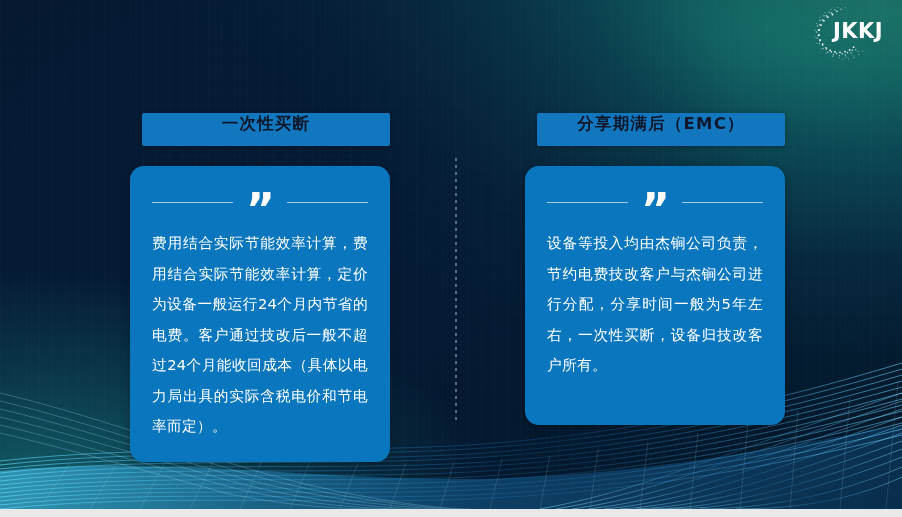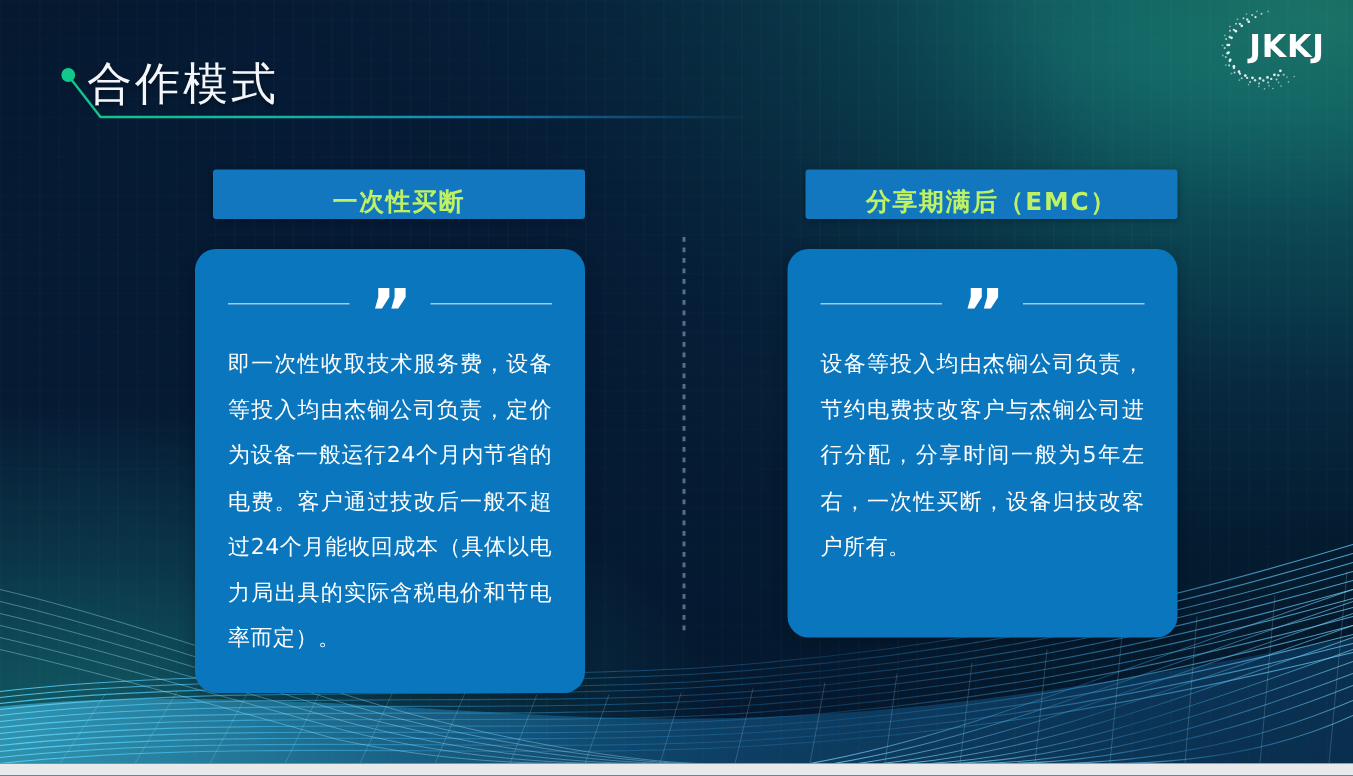--- a/index.html
+++ b/index.html
@@ -103,23 +103,23 @@
     width: 260px;
   }
   .col-left  { left: 130px; }
   .col-right { left: 525px; }
 
   .card-header {
     height: 33px;
     background: #1277bf;
     border-radius: 2px;
     display: flex;
-    align-items: flex-end;
+    align-items: flex-start;
     justify-content: center;
-    color: #bef264;
+    color: #0f172a;
     font-size: 16.5px;
     font-weight: bold;
     letter-spacing: 1.2px;
     font-family: "DejaVu Sans", "Liberation Sans", sans-serif;
     box-shadow: 0 1px 4px rgba(0,0,0,.3);
     margin-left: 12px;
   }
 
   .card-body {
     margin-top: 20px;
@@ -356,51 +356,34 @@
           <circle cx="44.0" cy="55.4" r="0.55"></circle>
             <circle cx="49.0" cy="52.6" r="0.55"></circle>
           <circle cx="52.8" cy="49.0" r="0.55"></circle>
         </g>
       </g>
 
       <text x="48" y="36" font-family="DejaVu Sans, Liberation Sans, sans-serif" font-size="21" font-weight="bold" fill="#ffffff" text-anchor="middle" letter-spacing="0.5">JKKJ</text>
     </svg>
   </div>
 
-  <div class="title-block">
-    <div class="title-deco">
-      <svg viewBox="0 0 470 46" xmlns="http://www.w3.org/2000/svg">
-        <defs>
-          <linearGradient id="ulg" x1="0" y1="0" x2="1" y2="0">
-            <stop offset="0" stop-color="#12c58b"></stop>
-            <stop offset="0.30" stop-color="#13b7a0"></stop>
-            <stop offset="0.62" stop-color="#1a90c8" stop-opacity="0.85"></stop>
-            <stop offset="1" stop-color="#1a7fc0" stop-opacity="0"></stop>
-          </linearGradient>
-        </defs>
-        <path d="M8,11 L29,38 L462,38" fill="none" stroke="url(#ulg)" stroke-width="1.6"></path>
-        <circle cx="7.5" cy="10" r="4.6" fill="#12c98c"></circle>
-      </svg>
-    </div>
-    <div class="title-text">合作模式</div>
-  </div>
 
   <div class="divider"></div>
 
   <div class="col col-left card-left">
     <div class="card-header">
       <span>一次性买断</span>
     </div>
     <div class="card-body">
       <div class="quote-row">
         <span class="q-line"></span>
         <span class="q-mark">”</span>
         <span class="q-line"></span>
       </div>
-      <div class="card-text">即一次性收取技术服务费，设备等投入均由杰锏公司负责，定价为设备一般运行24个月内节省的电费。客户通过技改后一般不超过24个月能收回成本（具体以电力局出具的实际含税电价和节电率而定）。</div>
+      <div class="card-text">费用结合实际节能效率计算，费用结合实际节能效率计算，定价为设备一般运行24个月内节省的电费。客户通过技改后一般不超过24个月能收回成本（具体以电力局出具的实际含税电价和节电率而定）。</div>
     </div>
   </div>
 
   <div class="col col-right card-right">
     <div class="card-header">
       <span>分享期满后（EMC）</span>
     </div>
     <div class="card-body">
       <div class="quote-row">
         <span class="q-line"></span>

